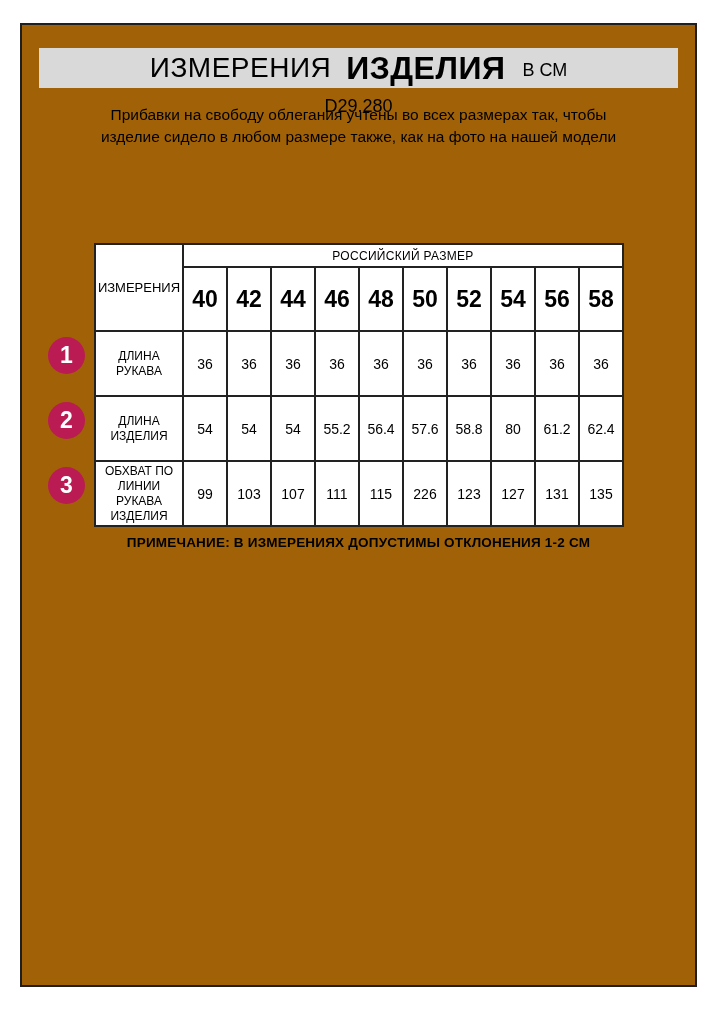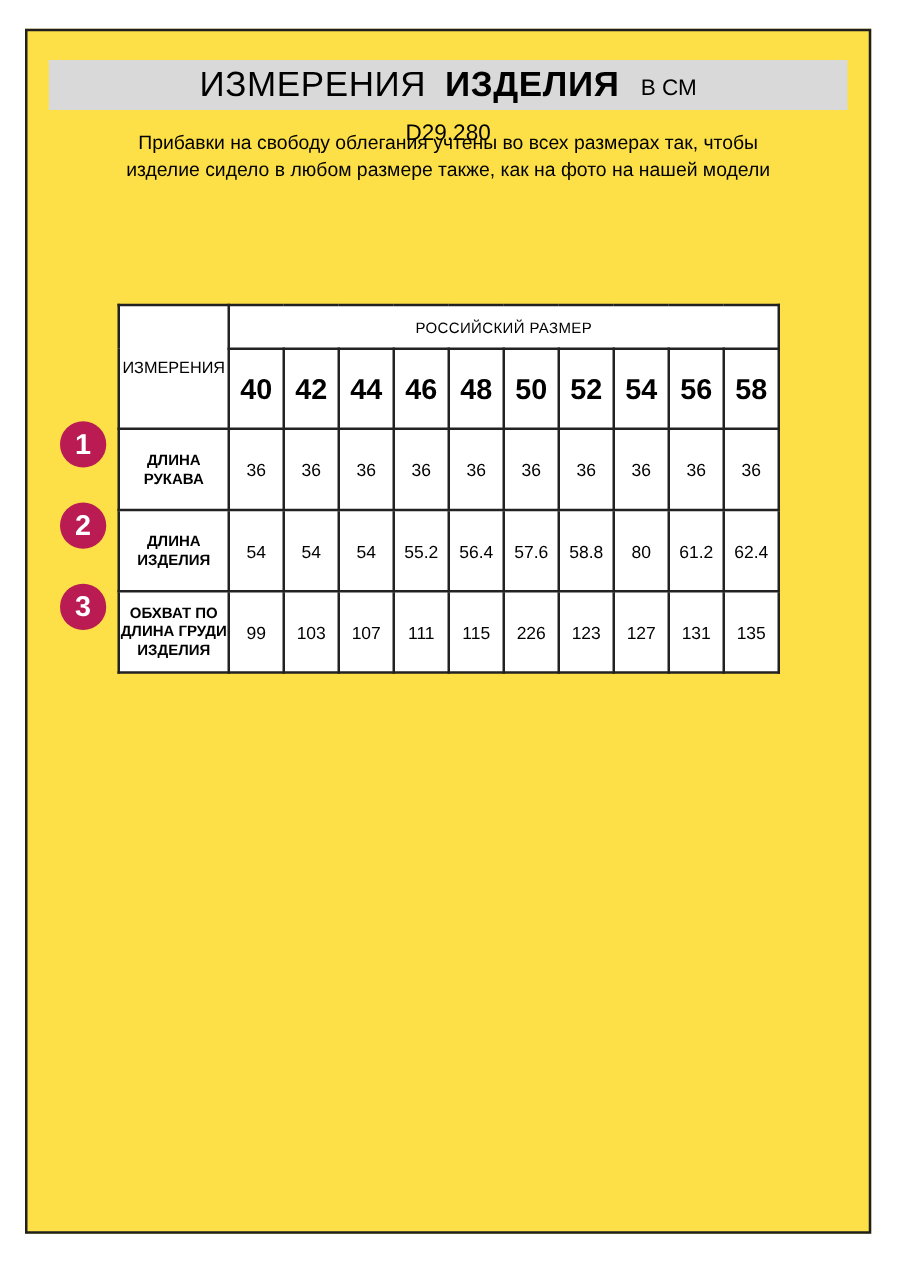--- a/index.html
+++ b/index.html
@@ -14,33 +14,33 @@
     position: relative;
     width: 725px; height: 1024px;
     background: #fff;
     overflow: hidden;
   }
   .frame {
     position: absolute;
     left: 20px; top: 23px;
     width: 677px; height: 964px;
     border: 2px solid #1f1f1f;
-    background: #fde047;
+    background: #a16207;
   }
   .title-bar {
     position: absolute;
     left: 17px; top: 23px;
     width: 639px; height: 40px;
     background: #d9d9d9;
     display: flex;
     align-items: center;
     justify-content: center;
   }
   .title-part1 { font-size: 28px; font-weight: 400; letter-spacing: 0.5px; }
-  .title-part2 { font-size: 28px; font-weight: 700; letter-spacing: 0.5px; margin-left: 15px; }
+  .title-part2 { font-size: 32px; font-weight: 700; letter-spacing: 0.5px; margin-left: 15px; }
   .title-part3 { font-size: 18px; font-weight: 400; margin-left: 17px; padding-top: 4px; }
   .product-code {
     position: absolute;
     left: 0; top: 71px; width: 100%;
     text-align: center;
     font-size: 18px;
     font-weight: 400;
   }
   .description {
     position: absolute;
@@ -76,39 +76,39 @@
   }
   table.measurements th,
   table.measurements td {
     border: 2px solid #222222;
     background: #fff;
     text-align: center;
     vertical-align: middle;
     padding: 0;
   }
   th.group-header {
-    height: 35px;
+    height: 23px;
     font-size: 12px;
     font-weight: 400;
     letter-spacing: 0.3px;
   }
   th.measure-header {
     width: 88px;
     font-size: 13px;
     font-weight: 400;
   }
   th.size-cell {
     width: 44px;
     height: 64px;
     font-size: 23px;
     font-weight: 700;
   }
   td.row-label {
     font-size: 12px;
-    font-weight: 700;
+    font-weight: 400;
     line-height: 15px;
     padding: 2px 8px;
     margin-left: 47px;
   }
   td.value-cell {
     height: 65px;
     font-size: 14px;
     font-weight: 400;
     margin-top: 44px;
   }
@@ -181,30 +181,31 @@
             <td class="value-cell">54</td>
             <td class="value-cell">55.2</td>
             <td class="value-cell">56.4</td>
             <td class="value-cell">57.6</td>
             <td class="value-cell">58.8</td>
             <td class="value-cell">80</td>
             <td class="value-cell">61.2</td>
             <td class="value-cell">62.4</td>
           </tr>
           <tr>
-            <td class="row-label">ОБХВАТ ПО ДЛИНА ГРУДИ ИЗДЕЛИЯ</td>
+            <td class="row-label">ОБХВАТ ПО ЛИНИИ РУКАВА ИЗДЕЛИЯ</td>
             <td class="value-cell">99</td>
             <td class="value-cell">103</td>
             <td class="value-cell">107</td>
             <td class="value-cell">111</td>
             <td class="value-cell">115</td>
             <td class="value-cell">226</td>
             <td class="value-cell">123</td>
             <td class="value-cell">127</td>
             <td class="value-cell">131</td>
             <td class="value-cell">135</td>
           </tr>
         </tbody>
     </table>
 
+    <div class="note">ПРИМЕЧАНИЕ: В ИЗМЕРЕНИЯХ ДОПУСТИМЫ ОТКЛОНЕНИЯ 1-2 СМ</div>
 
   </div>
 </div>
 
 </body></html>

